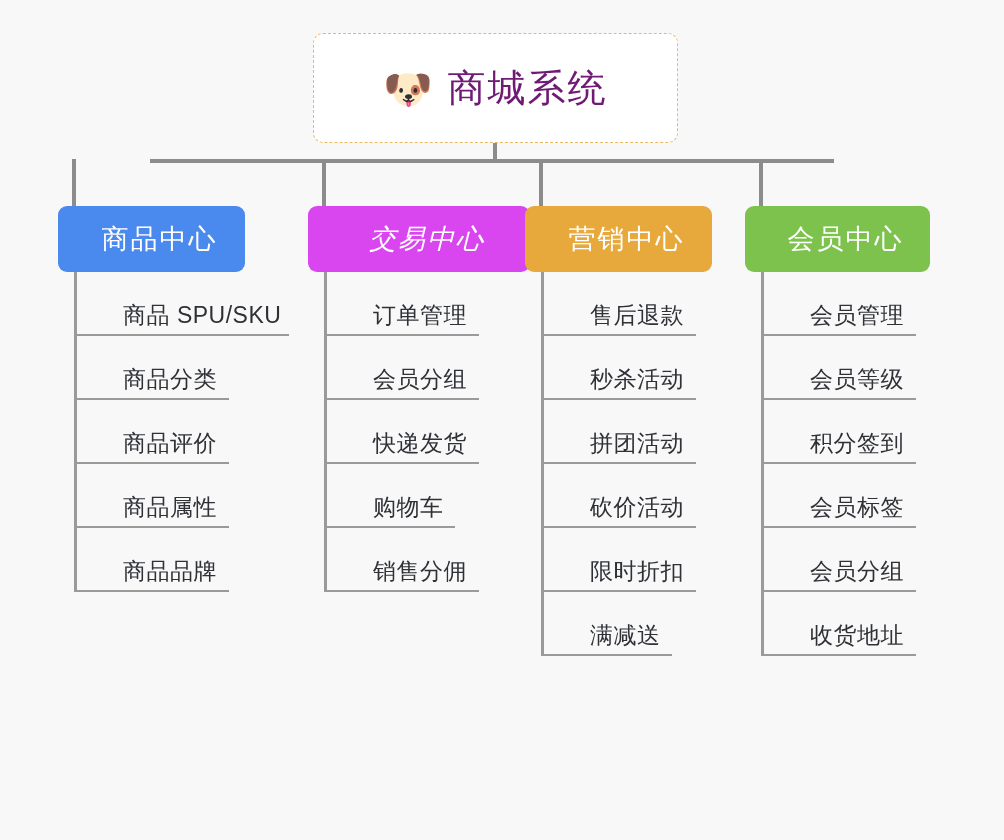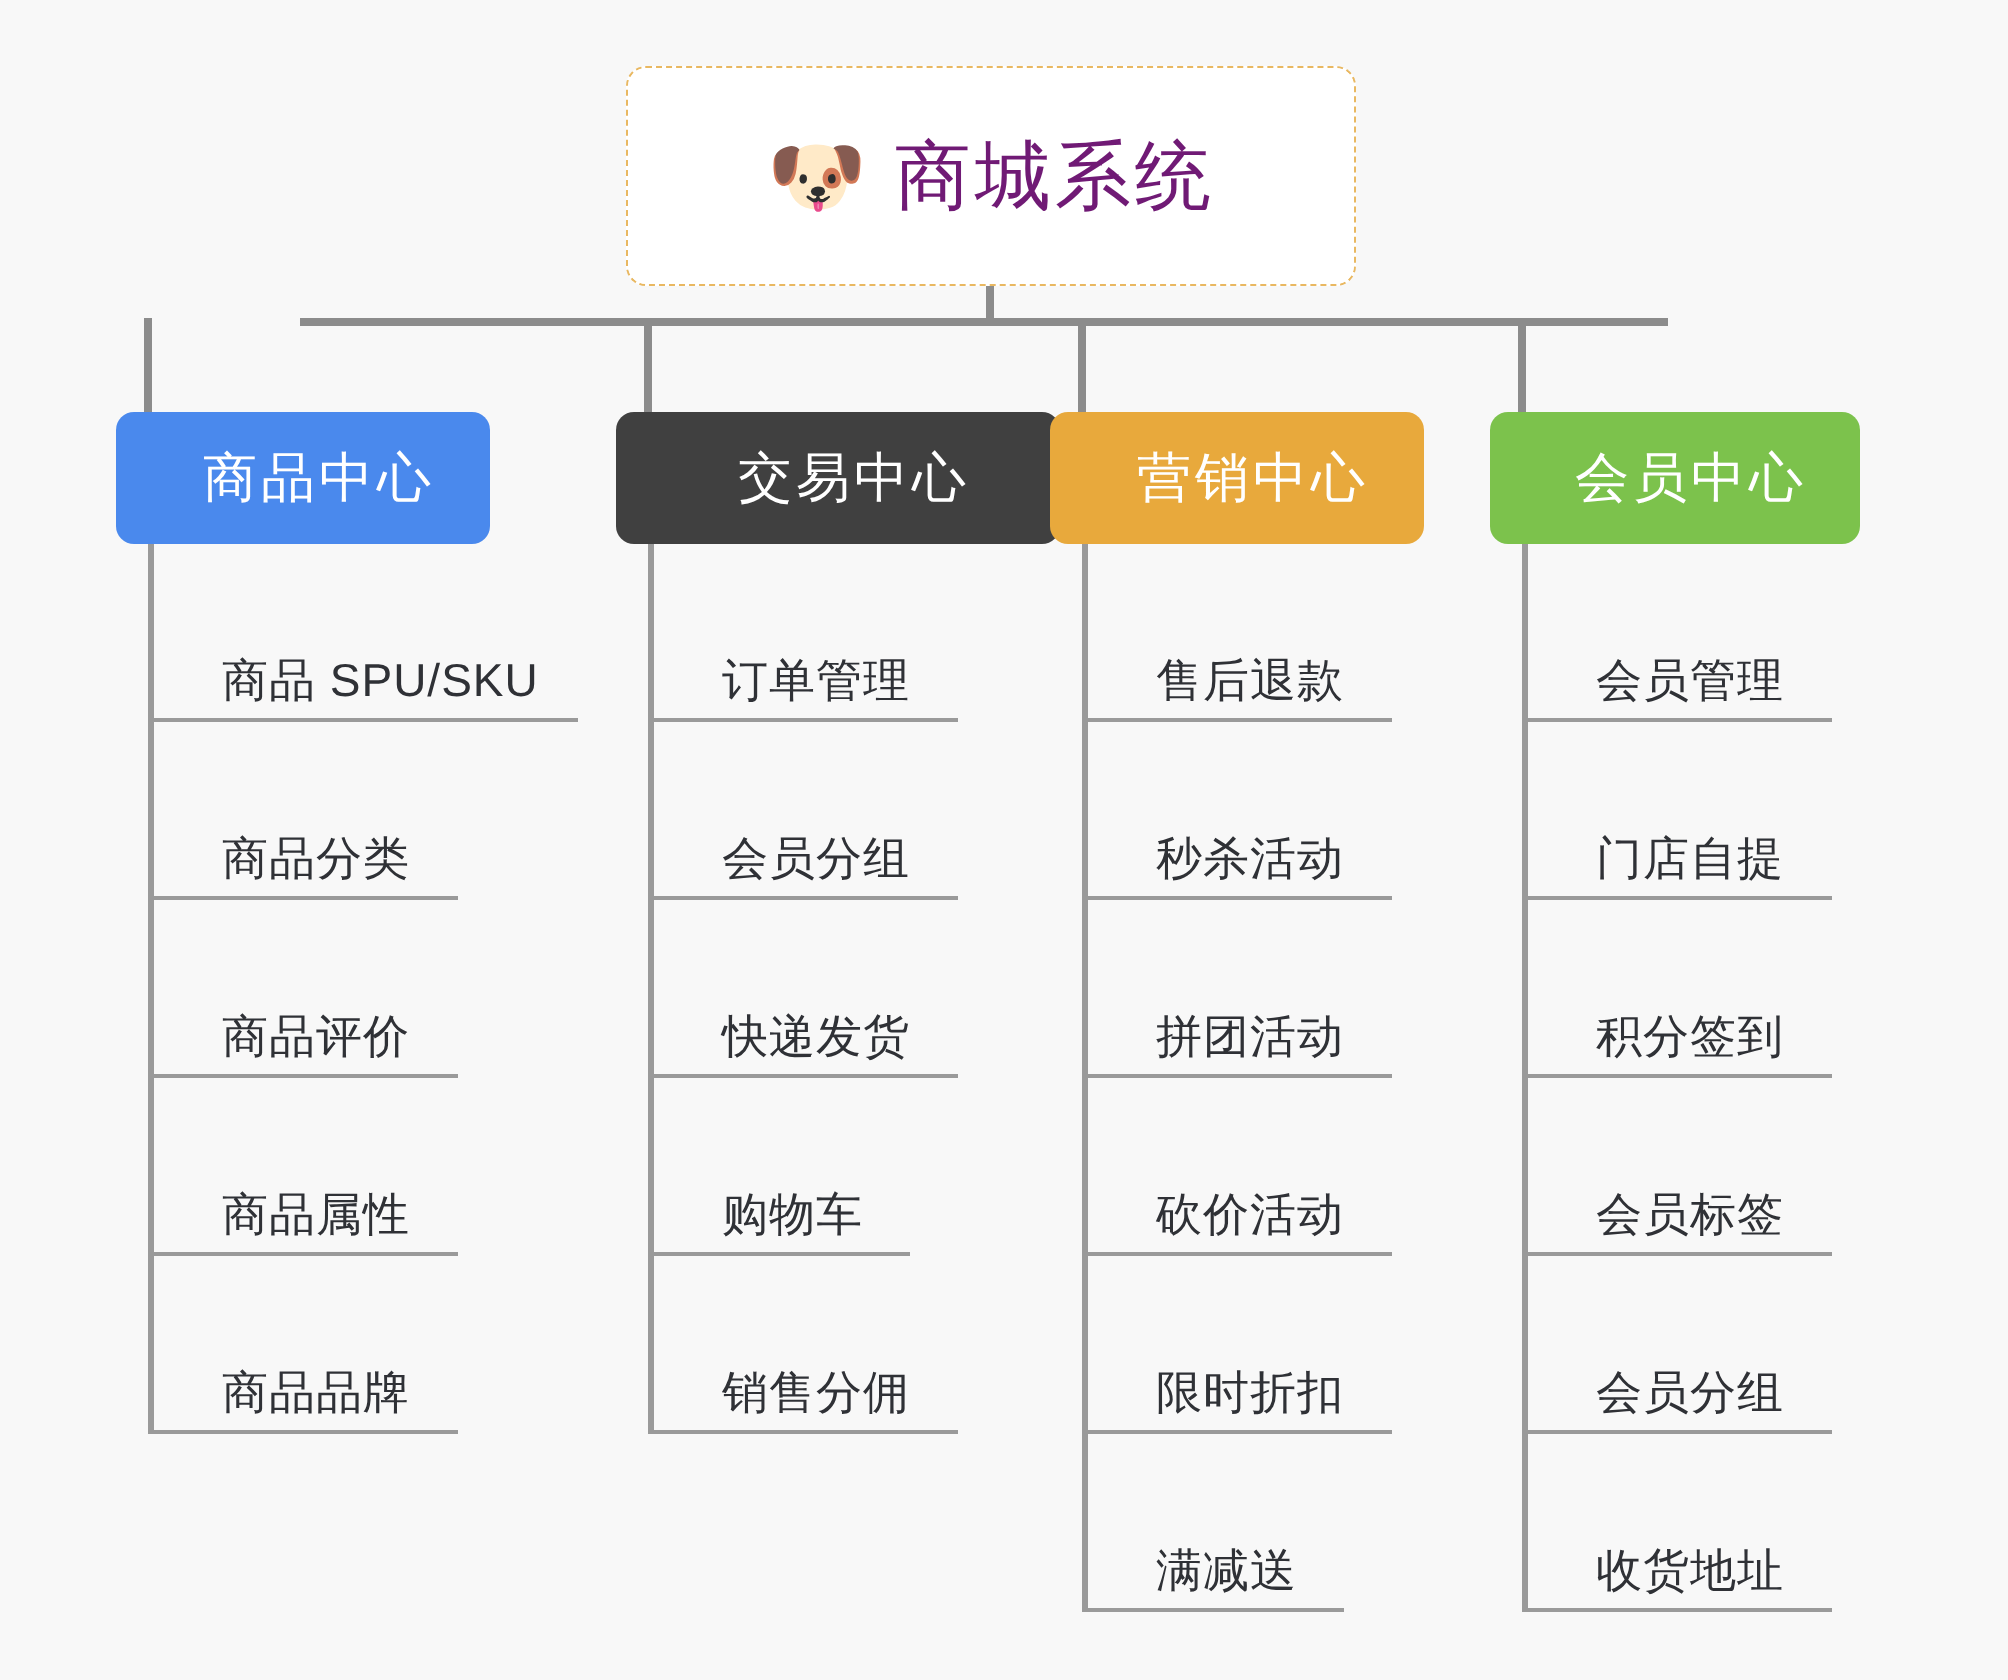--- a/index.html
+++ b/index.html
@@ -91,24 +91,25 @@
     padding-left: 16px;
   }
   .leaf-list {
     position: relative;
     margin-left: 16px;
     border-left: 3px solid #9a9a9a;
     padding-top: 0;
   }
   .leaf {
     position: relative;
-    height: 89px;
+    height: 64px;
     box-sizing: border-box;
     display: flex;
     align-items: flex-end;
+    padding-left: 12px;
   }
   .leaf-label {
     display: inline-block;
     margin-left: 34px;
     padding-bottom: 5px;
     font-size: 23px;
     color: #2f3136;
     white-space: nowrap;
     letter-spacing: 0.5px;
   }
@@ -159,21 +160,21 @@
             <span class="leaf-label">商品属性</span>
             <div class="leaf-underline" style="width: 152px;"></div>
           </div>
           <div class="leaf">
             <span class="leaf-label">商品品牌</span>
             <div class="leaf-underline" style="width: 152px;"></div>
           </div>
         </div>
       </div>
       <div class="column" style="left: 308px; width: 185px;">
-        <div class="cat-header" style="background: #404040; width: 222px;">交易中心</div>
+        <div class="cat-header" style="background: #d946ef; width: 222px; font-style: italic;">交易中心</div>
         <div class="leaf-list">
           <div class="leaf">
             <span class="leaf-label">订单管理</span>
             <div class="leaf-underline" style="width: 152px;"></div>
           </div>
           <div class="leaf">
             <span class="leaf-label">会员分组</span>
             <div class="leaf-underline" style="width: 152px;"></div>
           </div>
           <div class="leaf">
@@ -220,21 +221,21 @@
         </div>
       </div>
       <div class="column" style="left: 745px; width: 185px;">
         <div class="cat-header" style="background: rgb(124, 194, 76); width: 185px;">会员中心</div>
         <div class="leaf-list">
           <div class="leaf">
             <span class="leaf-label">会员管理</span>
             <div class="leaf-underline" style="width: 152px;"></div>
           </div>
           <div class="leaf">
-            <span class="leaf-label">门店自提</span>
+            <span class="leaf-label">会员等级</span>
             <div class="leaf-underline" style="width: 152px;"></div>
           </div>
           <div class="leaf">
             <span class="leaf-label">积分签到</span>
             <div class="leaf-underline" style="width: 152px;"></div>
           </div>
           <div class="leaf">
             <span class="leaf-label">会员标签</span>
             <div class="leaf-underline" style="width: 152px;"></div>
           </div>

